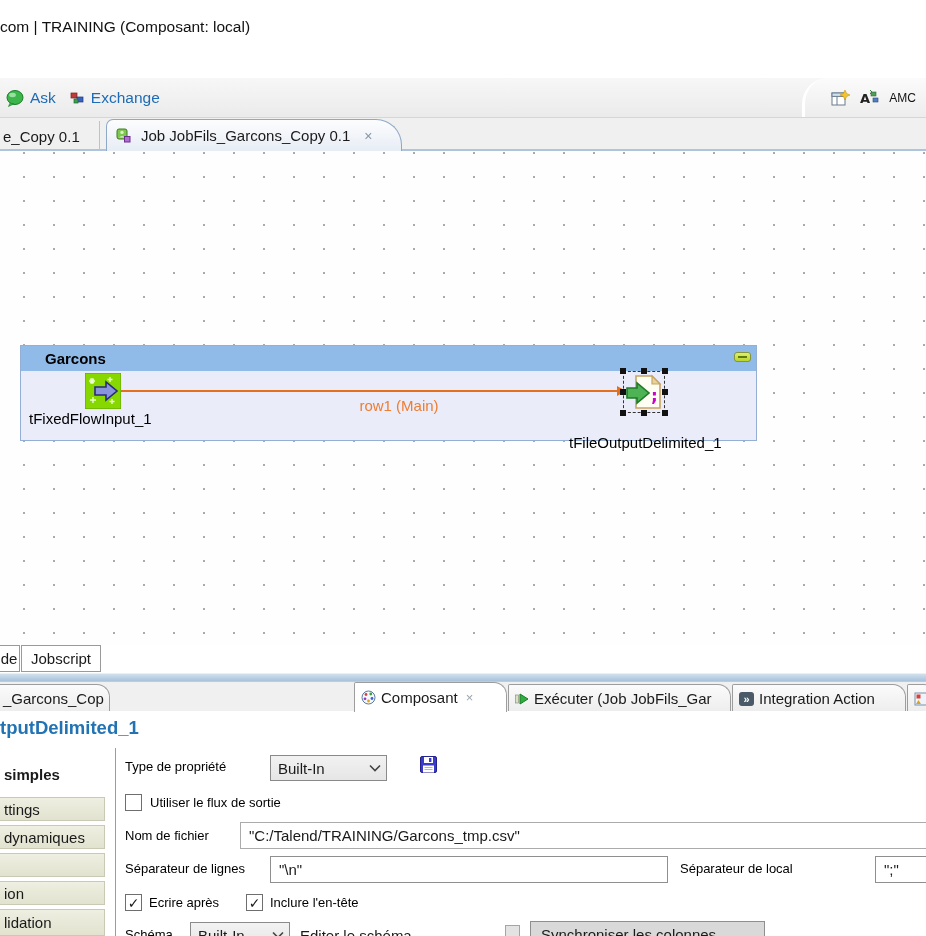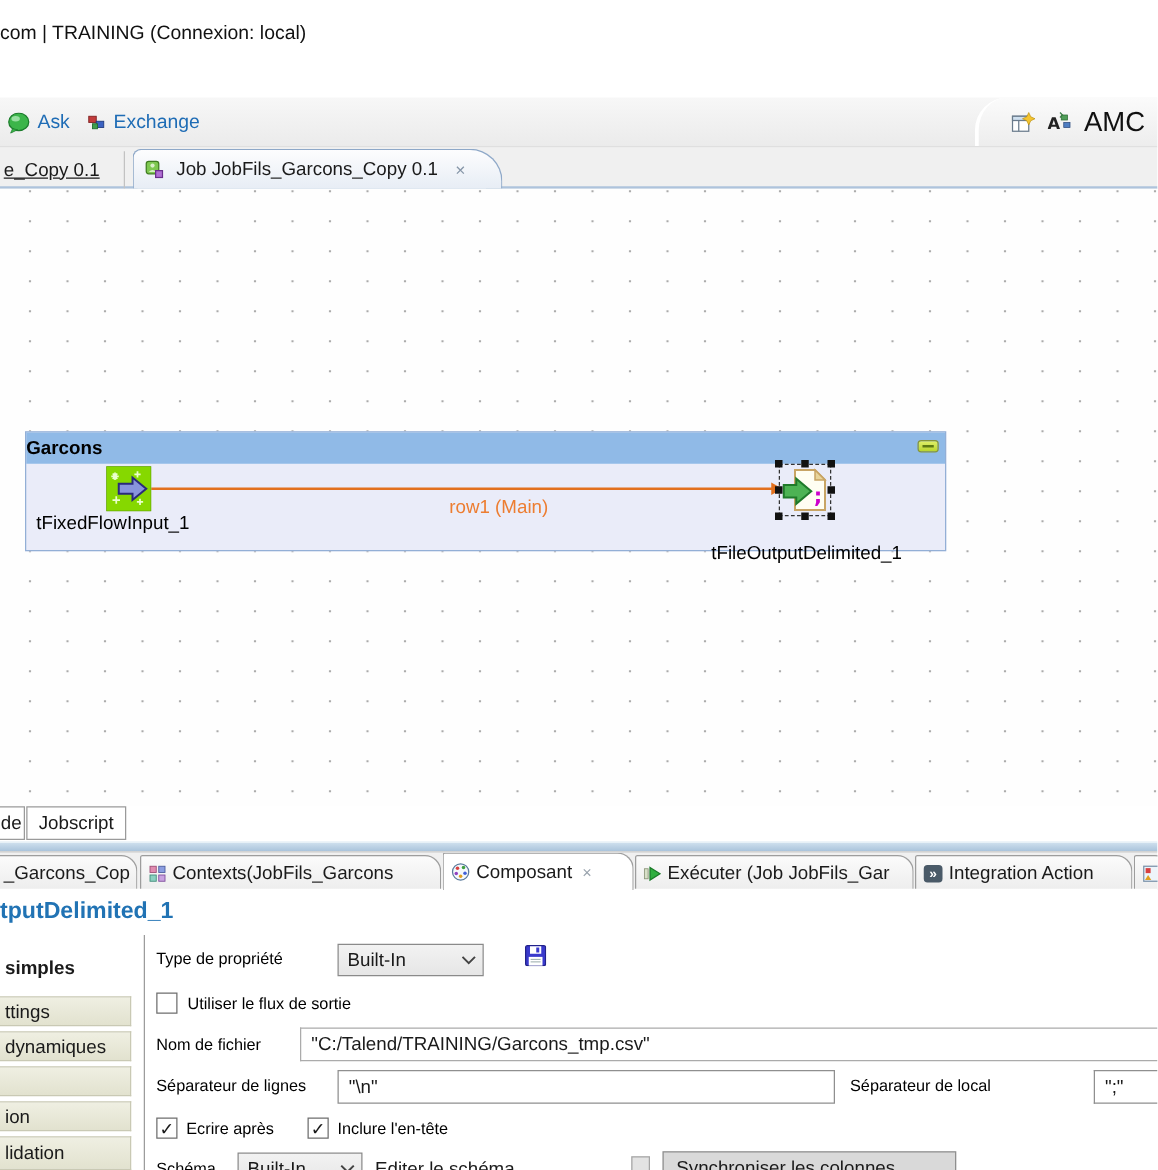--- a/index.html
+++ b/index.html
@@ -12,40 +12,40 @@
   .titlebar { left:0; top:0; width:926px; height:78px; background:#fff; }
   .titlebar .title { position:absolute; left:0; top:18px; font-size:15.5px; color:#111; white-space:nowrap; }
 
   .toolbar { left:0; top:78px; width:926px; height:40px;
     background:linear-gradient(#f7f7f7,#ebebeb); border-bottom:1px solid #d6d6d6; }
   .tb-left { position:absolute; left:6px; top:0; height:40px; display:flex; align-items:center; gap:6px; }
   .tb-link { color:#1e6cb5; font-size:15.5px; cursor:pointer; }
   .tb-right { position:absolute; right:0; top:0; height:39px; display:flex; align-items:center; gap:10px;
     padding:0 10px 0 26px; background:linear-gradient(#fbfbfb,#ededed);
     border-left:3px solid #fff; border-radius:26px 0 0 0; }
-  .amc { font-size:22px; color:#111; }
+  .amc { font-size:12px; color:#111; }
 
   
   .etabbar { left:0; top:118px; width:926px; height:33px; background:#f0f0f0;
     border-bottom:2px solid #aec3dc; }
   .etab-inactive { position:absolute; left:0; top:3px; width:100px; height:30px;
-    border-right:1px solid #c2c2c2; display:flex; align-items:center; padding-left:3px; white-space:nowrap; overflow:hidden;text-decoration:underline; }
+    border-right:1px solid #c2c2c2; display:flex; align-items:center; padding-left:3px; white-space:nowrap; overflow:hidden; }
   .etab-active { position:absolute; left:106px; top:1px; width:296px; height:32px;
     background:linear-gradient(#fdfdfe,#e7edf5); border:1px solid #8ea8c8; border-bottom:none;
     border-radius:7px 26px 0 0; display:flex; align-items:center; gap:10px; padding:0 10px 0 9px; white-space:nowrap; }
   .etab-close { color:#7d8folk0a0; color:#8696a8; font-size:14px; margin-left:4px; cursor:pointer; }
 
   
   .canvas { left:0; top:151px; width:926px; height:494px; background:#fefefe;
     background-image:radial-gradient(#ababab 1.1px, transparent 1.3px);
     background-size:30px 24px; background-position:9px 14px; }
   .subjob { position:absolute; left:20px; top:194px; width:737px; height:96px;
     background:#eaecf9; border:1px solid #93afd6; }
   .subjob-header { position:absolute; left:0; top:0; width:100%; height:25px; background:#90bae7;
-    display:flex; align-items:center; padding-left:0; font-weight:bold; color:#000; }
+    display:flex; align-items:center; padding-left:24px; font-weight:bold; color:#000; }
   .minus-btn { position:absolute; right:5px; top:6px; width:17px; height:10px; border-radius:3px;
     background:linear-gradient(#dff06a,#b9d52e); border:1px solid #85953a; cursor:pointer; }
   .minus-btn:after { content:""; position:absolute; left:3px; right:3px; top:3px; height:2px; background:#5d7a14; }
 
   .comp-icon1 { position:absolute; left:64px; top:27px; width:36px; height:36px; cursor:pointer; }
   .comp-label { position:absolute; top:64px; font-size:15px; color:#000; white-space:nowrap; }
   .conn-line { position:absolute; left:100px; top:44px; width:500px; height:2px; background:#e2701e; }
   .conn-arrow { position:absolute; left:596px; top:40px; width:0; height:0;
     border-left:9px solid #e2701e; border-top:5px solid transparent; border-bottom:5px solid transparent; }
   .conn-label { position:absolute; left:308px; top:51px; width:140px; text-align:center; color:#ed7d31; }
@@ -92,21 +92,21 @@
   .linkbtn { position:absolute; font-size:15px; white-space:nowrap; cursor:pointer; }
 
   svg { display:block; }
 </style>
 </head>
 <body>
 
 <div class="screen">
 
   <div class="abs titlebar">
-    <div class="title">com | TRAINING (Connexion: local)</div>
+    <div class="title">com | TRAINING (Composant: local)</div>
   </div>
 
   <div class="abs toolbar">
     <div class="tb-left">
       <span>
         <svg width="18" height="17" viewBox="0 0 18 17">
             <ellipse cx="9" cy="7.5" rx="8" ry="7" fill="#3cb54a" stroke="#1c7d2c"></ellipse>
             <ellipse cx="6.5" cy="5" rx="3.4" ry="2.2" fill="#a8e6b0" opacity="0.85"></ellipse>
             <path d="M4 13 L2.5 16.5 L8 13.8 Z" fill="#3cb54a" stroke="#1c7d2c" stroke-width="0.6"></path>
           </svg>
@@ -214,31 +214,20 @@
       <span>Jobscript</span>
     </div>
   </div>
 
   <div class="abs divider"></div>
 
   <div class="abs vtabbar">
     <div class="vtab" style="left:-12px; width:122px; padding-left:14px;">
       <span>_Garcons_Cop</span>
     </div>
-    <div class="vtab" style="left:112px; width:241px;">
-      <span>
-        <svg width="14" height="14" viewBox="0 0 14 14">
-            <rect x="1" y="1" width="5" height="5" fill="#e08bb0" stroke="#9c4a73" stroke-width="0.7"></rect>
-            <rect x="8" y="1" width="5" height="5" fill="#8b9de0" stroke="#4a5c9c" stroke-width="0.7"></rect>
-            <rect x="1" y="8" width="5" height="5" fill="#8bd0c0" stroke="#3f8c7a" stroke-width="0.7"></rect>
-            <rect x="8" y="8" width="5" height="5" fill="#c9a3e0" stroke="#7d4a9c" stroke-width="0.7"></rect>
-          </svg>
-      </span>
-      <span>Contexts(JobFils_Garcons</span>
-    </div>
     <div class="vtab active" style="left:354px; width:153px;">
       <span>
         <svg width="15" height="15" viewBox="0 0 15 15">
             <circle cx="7.5" cy="7.5" r="6.5" fill="#f4f8fc" stroke="#5a7a9c"></circle>
             <circle cx="5" cy="4.5" r="1.4" fill="#d84040"></circle>
             <circle cx="9.8" cy="4" r="1.4" fill="#40a040"></circle>
             <circle cx="11" cy="8.5" r="1.4" fill="#4060d8"></circle>
             <circle cx="7.5" cy="11" r="1.4" fill="#e0a020"></circle>
             <circle cx="4" cy="8.8" r="1.4" fill="#9040c0"></circle>
           </svg>

